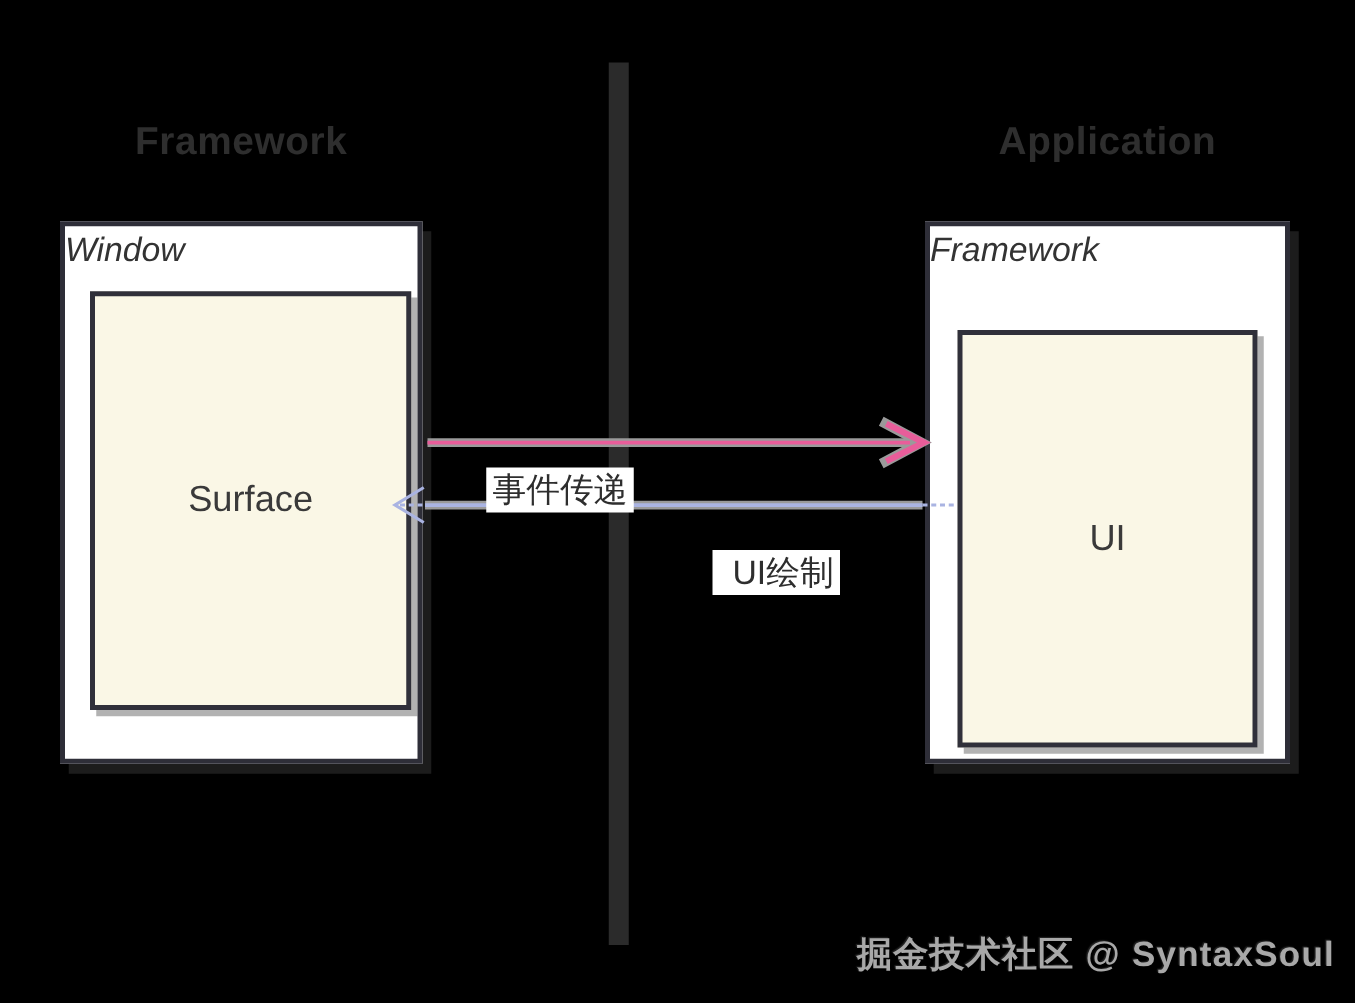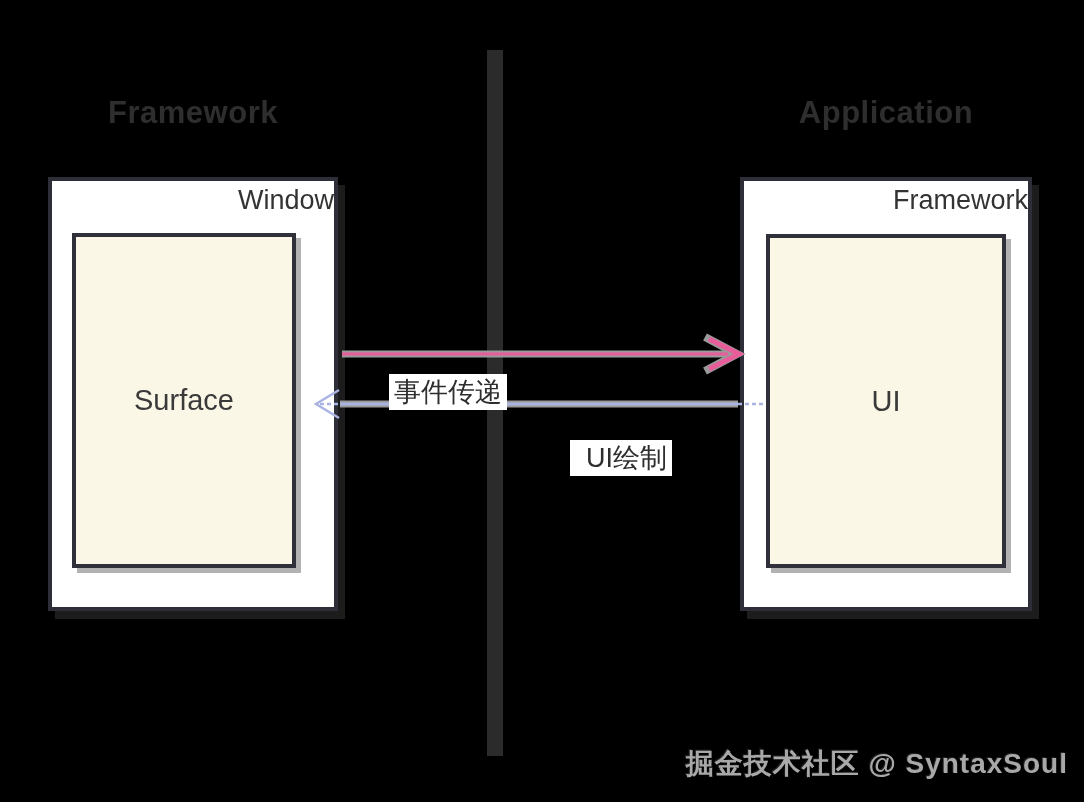--- a/index.html
+++ b/index.html
@@ -36,35 +36,36 @@
     border: 4px solid #2e2e38;
     box-shadow: 7px 8px 0 #1c1c1c;
   }
   .outer-box.window { left: 48px; width: 290px; }
   .outer-box.activity { left: 740px; width: 292px; }
   .box-title {
     position: absolute;
     top: 4px;
     left: 0;
     width: 100%;
-    text-align: right;
+    text-align: left;
     font-size: 27px;
     color: #333333;
+    font-style: italic;
   }
   .inner-box {
     position: absolute;
     top: 233px;
     height: 335px;
     border: 4px solid #30303a;
     box-shadow: 5px 5px 0 rgba(35,35,35,0.35);
     display: flex;
     align-items: center;
     justify-content: center;
   }
-  .inner-box.surface { left: 72px; width: 224px; }
+  .inner-box.surface { left: 72px; width: 257px; }
   .inner-box.ui { left: 766px; top: 234px; width: 240px; height: 334px; }
   .inner-label {
     font-size: 29px;
     color: #3a3a3a;
   }
   .arrow-layer {
     position: absolute;
     left: 0; top: 0;
     width: 1084px; height: 802px;
     pointer-events: none;
@@ -105,21 +106,21 @@
   <div class="outer-box window" style="background: rgb(255, 255, 255);">
     <div class="box-title">Window</div>
   </div>
   <div class="inner-box surface" style="background: rgb(250, 247, 230);">
     <span class="inner-label">Surface</span>
   </div>
 
   <div class="outer-box activity" style="background: rgb(255, 255, 255);">
     <div class="box-title">Framework</div>
   </div>
-  <div class="inner-box ui" style="background: rgb(250, 247, 230);">
+  <div class="inner-box ui" style="background: rgb(250, 247, 230); margin-top: 30px;">
     <span class="inner-label">UI</span>
   </div>
 
   <svg class="arrow-layer" width="1084" height="802" viewBox="0 0 1084 802">
 
     <g>
       <line x1="342" y1="354" x2="731" y2="354" stroke-width="7" stroke="#9a9a9a"></line>
       <polyline points="705,337 737,354 705,371" fill="none" stroke-width="8" stroke="#9a9a9a"></polyline>
       <line x1="342" y1="354" x2="728" y2="354" stroke-width="3" stroke="#e85d9a"></line>
       <polyline points="709,339 739,354 709,369" fill="none" stroke-width="5" stroke="#e85d9a"></polyline>

